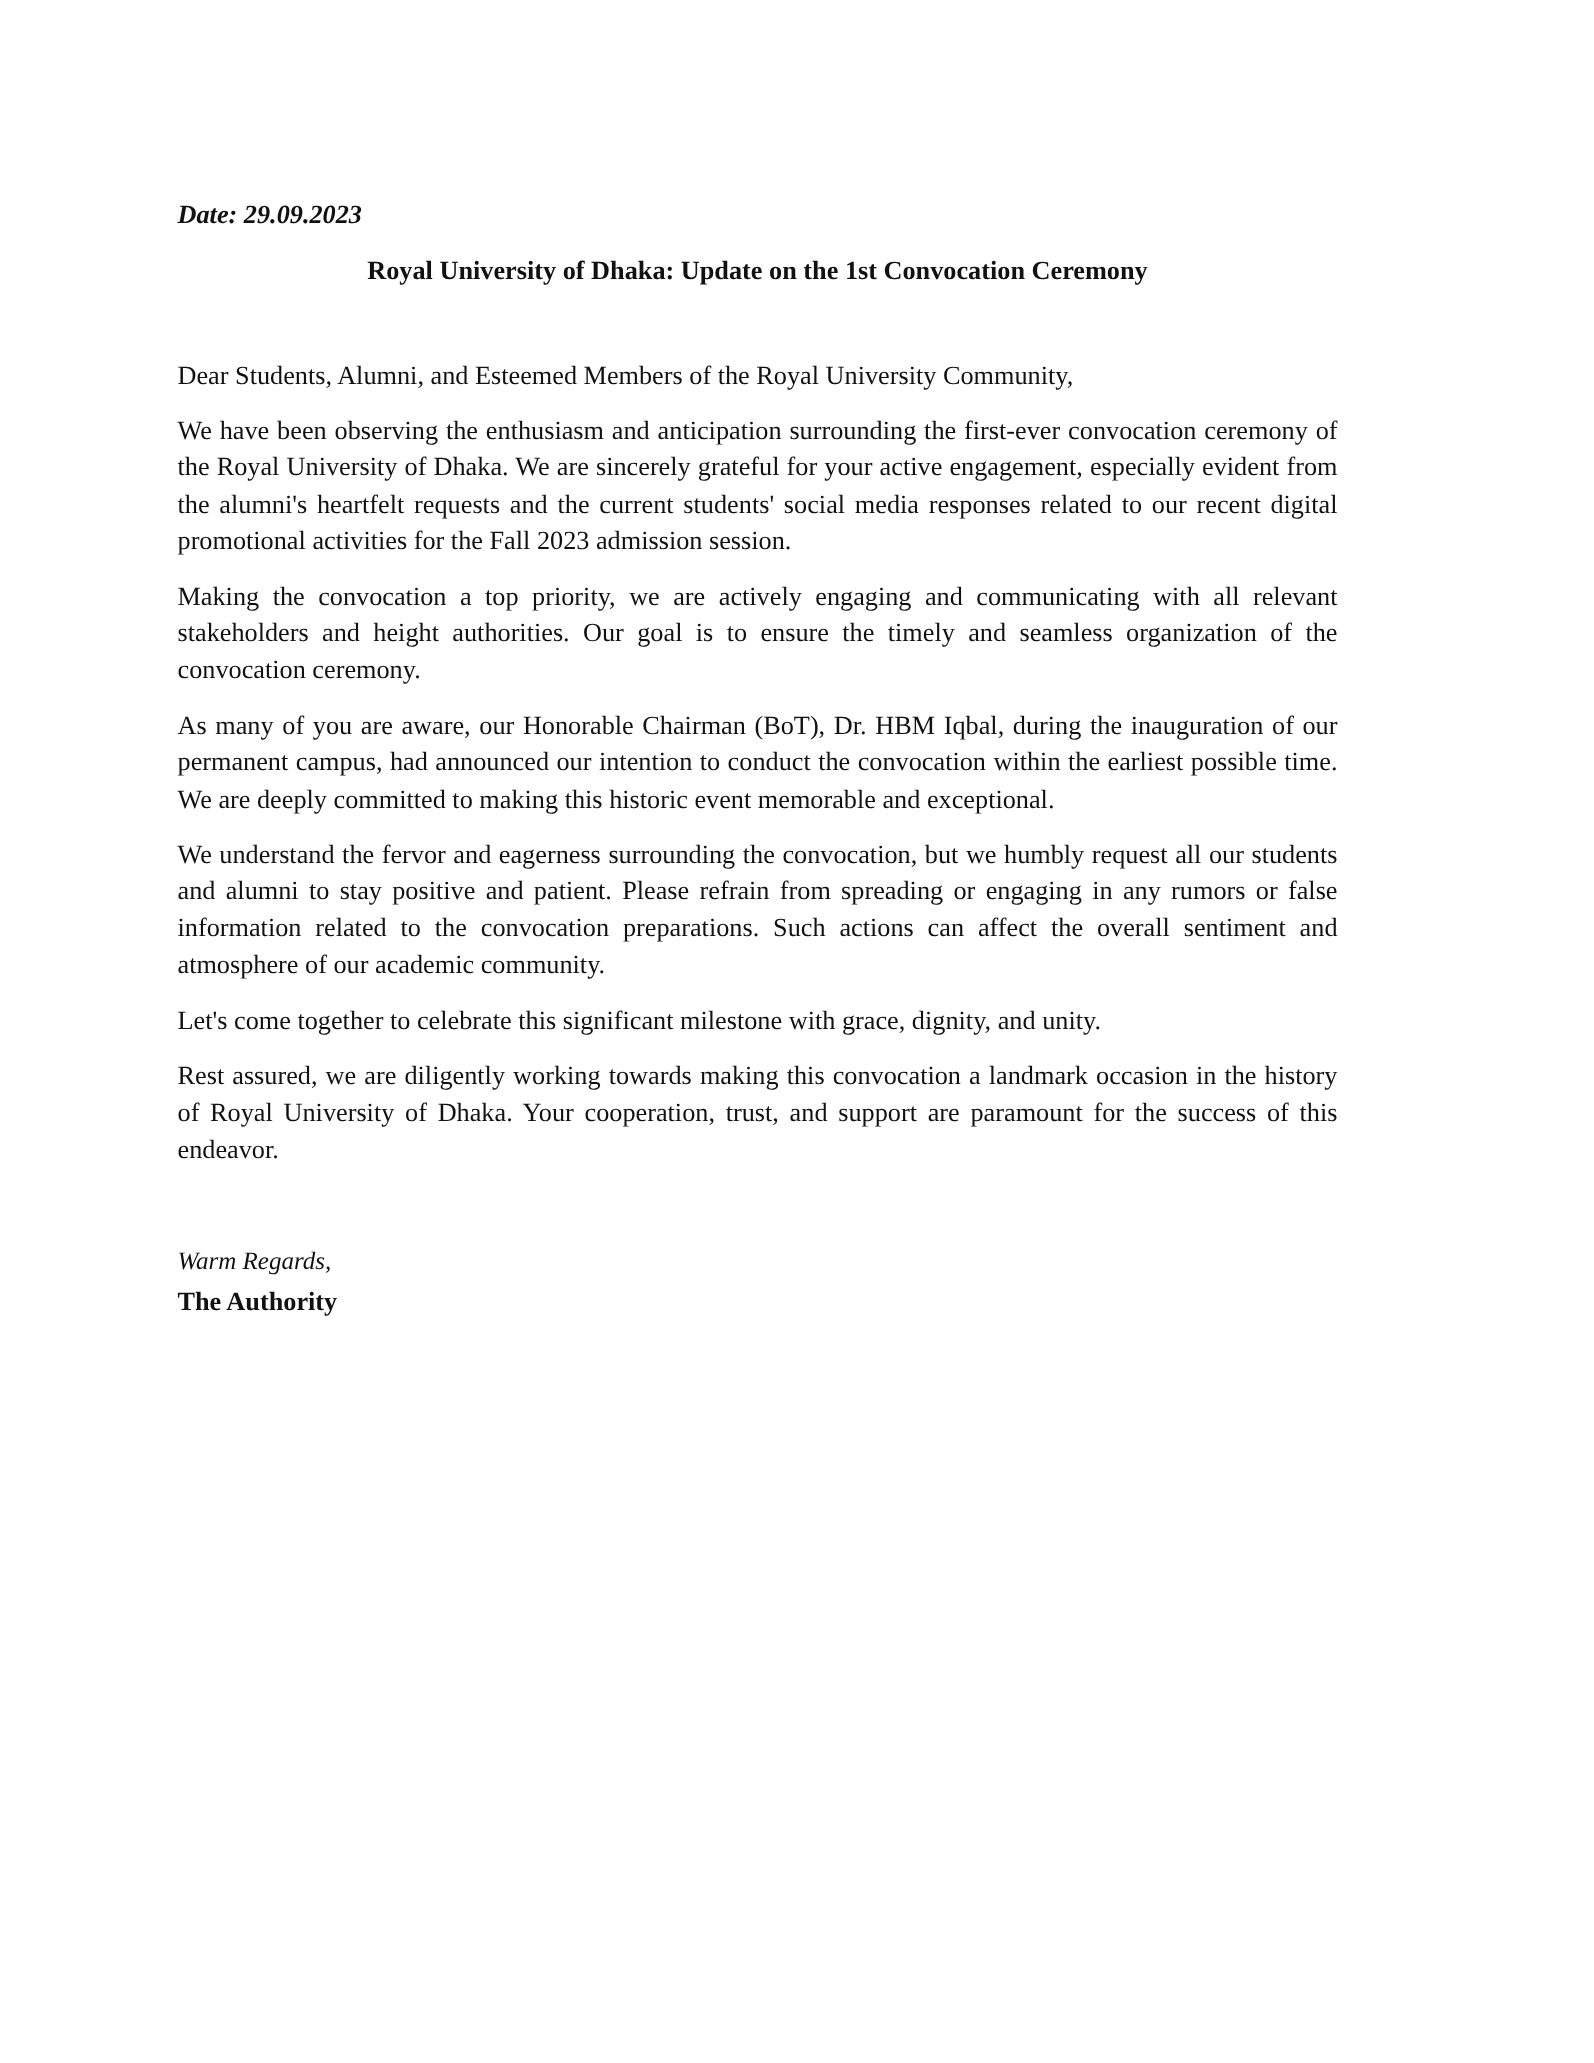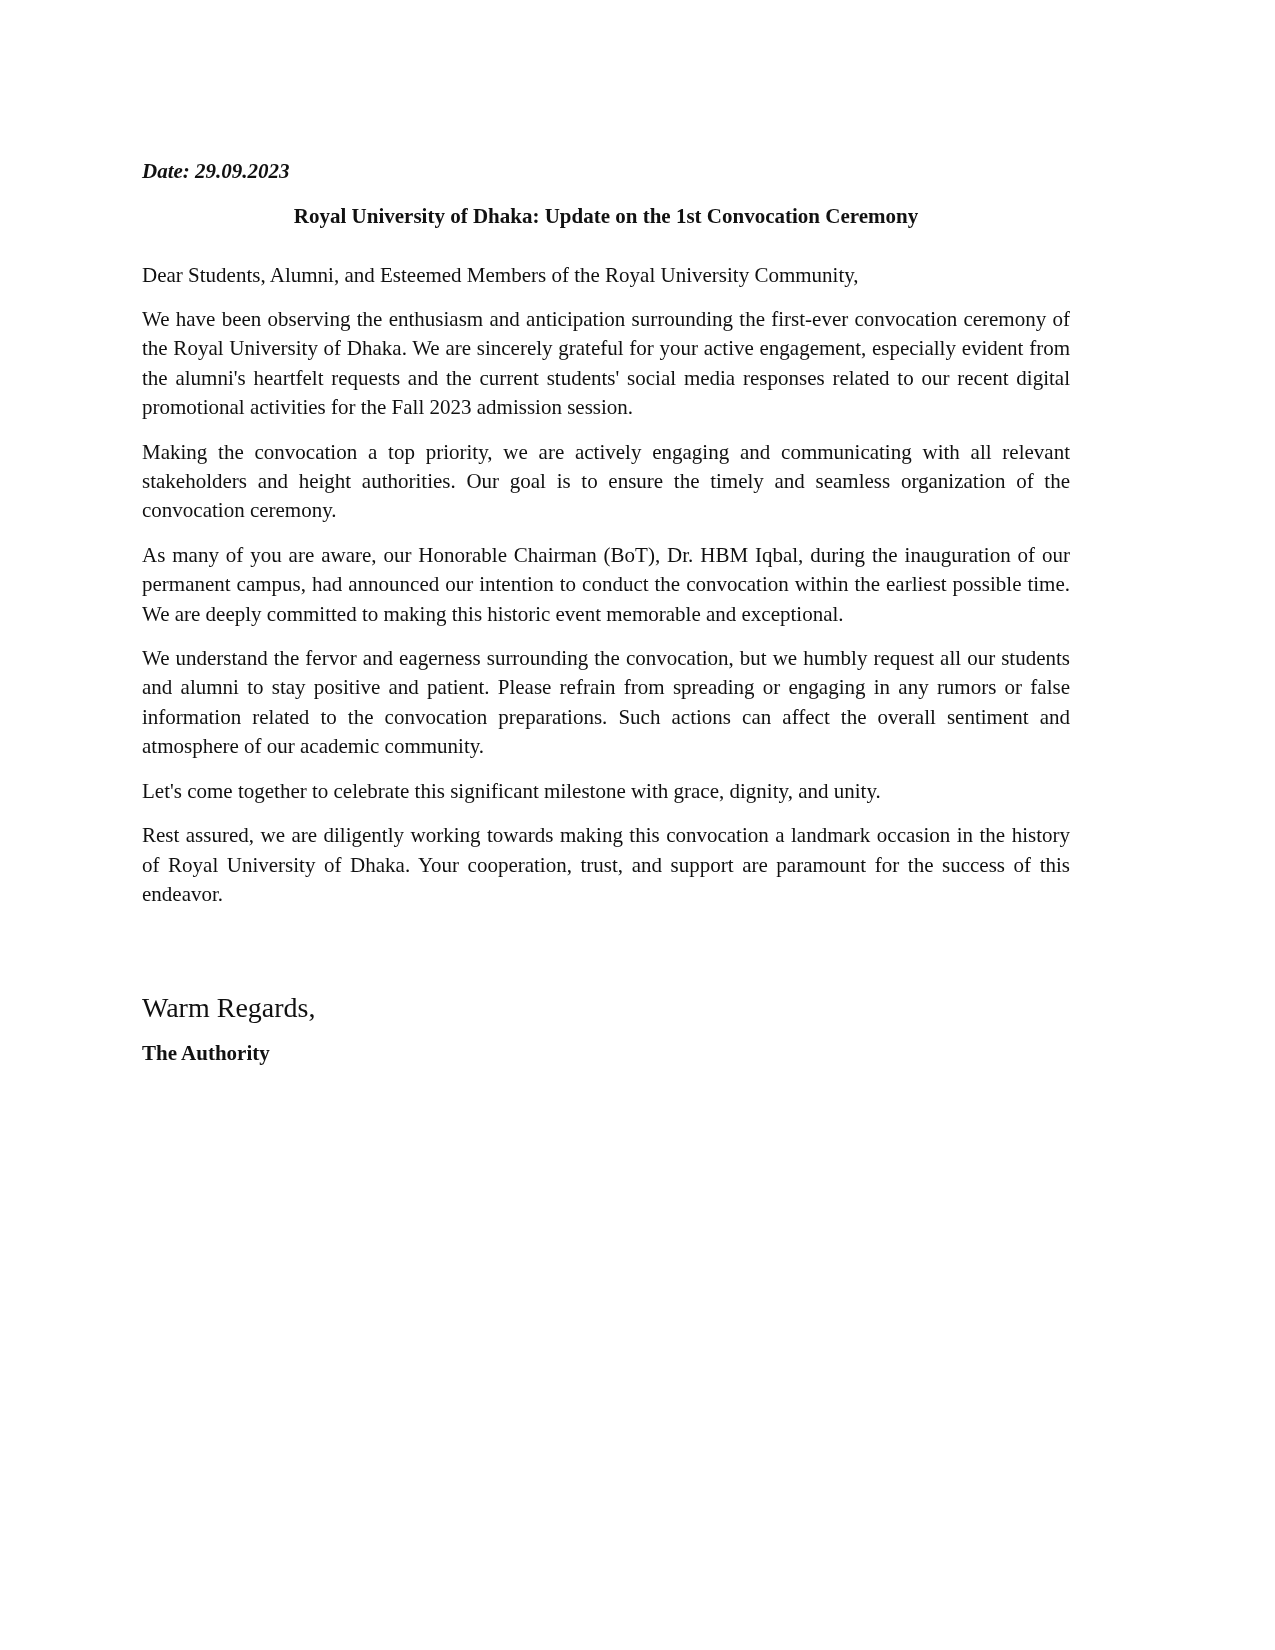--- a/index.html
+++ b/index.html
@@ -24,37 +24,38 @@
     .line-bold {
       font-weight: bold;
       font-size: 21px;
       line-height: 30px;
       margin: 0;
     }
     .notice { margin-top: 4px; }
     .date { margin-top: 16px; font-style: italic; }
     .title { margin-top: 15px; text-align: center; }
     .salutation {
-      margin-top: 29px;
+      margin-top: 54px;
       font-size: 21px;
       line-height: 30px;
     }
     .para {
       font-size: 21px;
       line-height: 29.4px;
       text-align: justify;
       margin: 15px 0 0 0;
     }
     .closing {
-      margin-top: 84px;
-      font-size: 28px;
+      margin-top: 60px;
+      font-size: 20px;
       line-height: 30px;
+      font-style: italic;
     }
     .signatory {
-      margin-top: 15px;
+      margin-top: 2px;
     }
     .org {
       margin-top: 15px;
       font-size: 21px;
       line-height: 30px;
     }
   </style>
 </head>
 <body>
 

